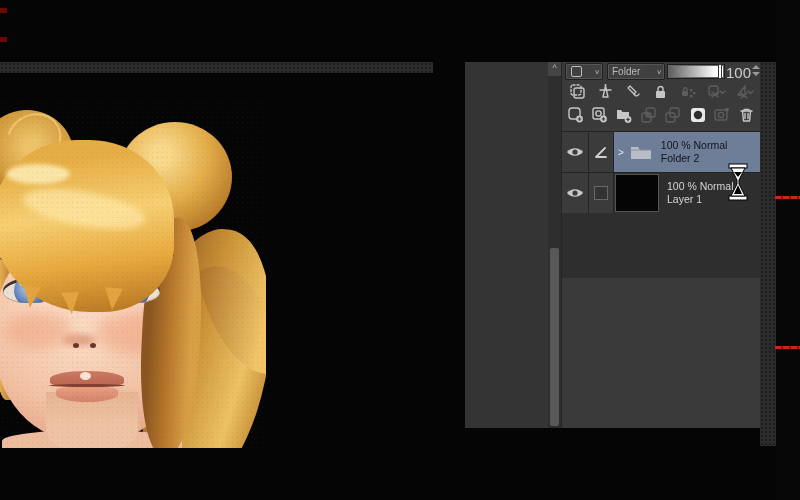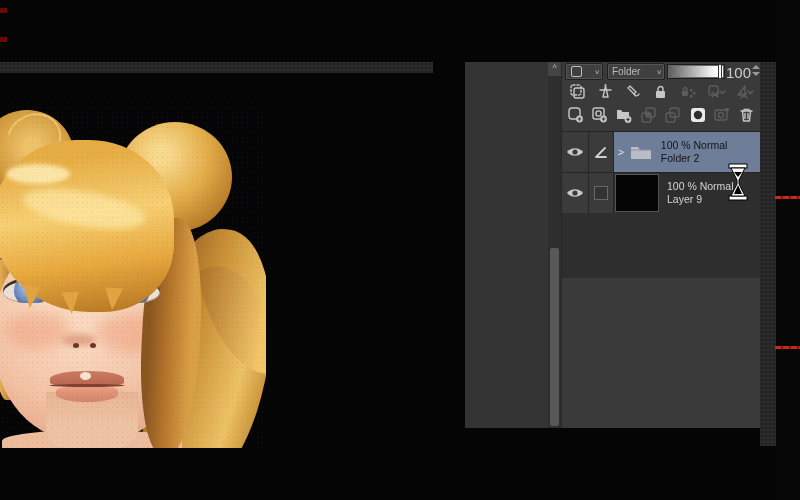--- a/index.html
+++ b/index.html
@@ -365,21 +365,21 @@
                 <circle cx="9" cy="6" r="2.6" fill="#3b3b3b"></circle>
               </svg>
           </div>
           <div class="cell-2">
             <span class="checkbox"></span>
           </div>
           <div class="row-main plain">
             <span class="thumb-black"></span>
             <div class="l-text">
               <div>100 % Normal</div>
-              <div>Layer 9</div>
+              <div>Layer 1</div>
             </div>
           </div>
         </div>
       </div>
 
       <svg id="hourglass" class="abs" viewBox="0 0 22 38">
         <rect x="2" y="1" width="18" height="4" fill="#fff" stroke="#000" stroke-width="1"></rect>
         <rect x="2" y="33" width="18" height="4" fill="#fff" stroke="#000" stroke-width="1"></rect>
         <path d="M4 5 H18 L12 17 V21 L18 33 H4 L10 21 V17 Z" fill="#fff" stroke="#000" stroke-width="1"></path>
         <path d="M7 9 H15 L11 14 Z" fill="#000"></path>

